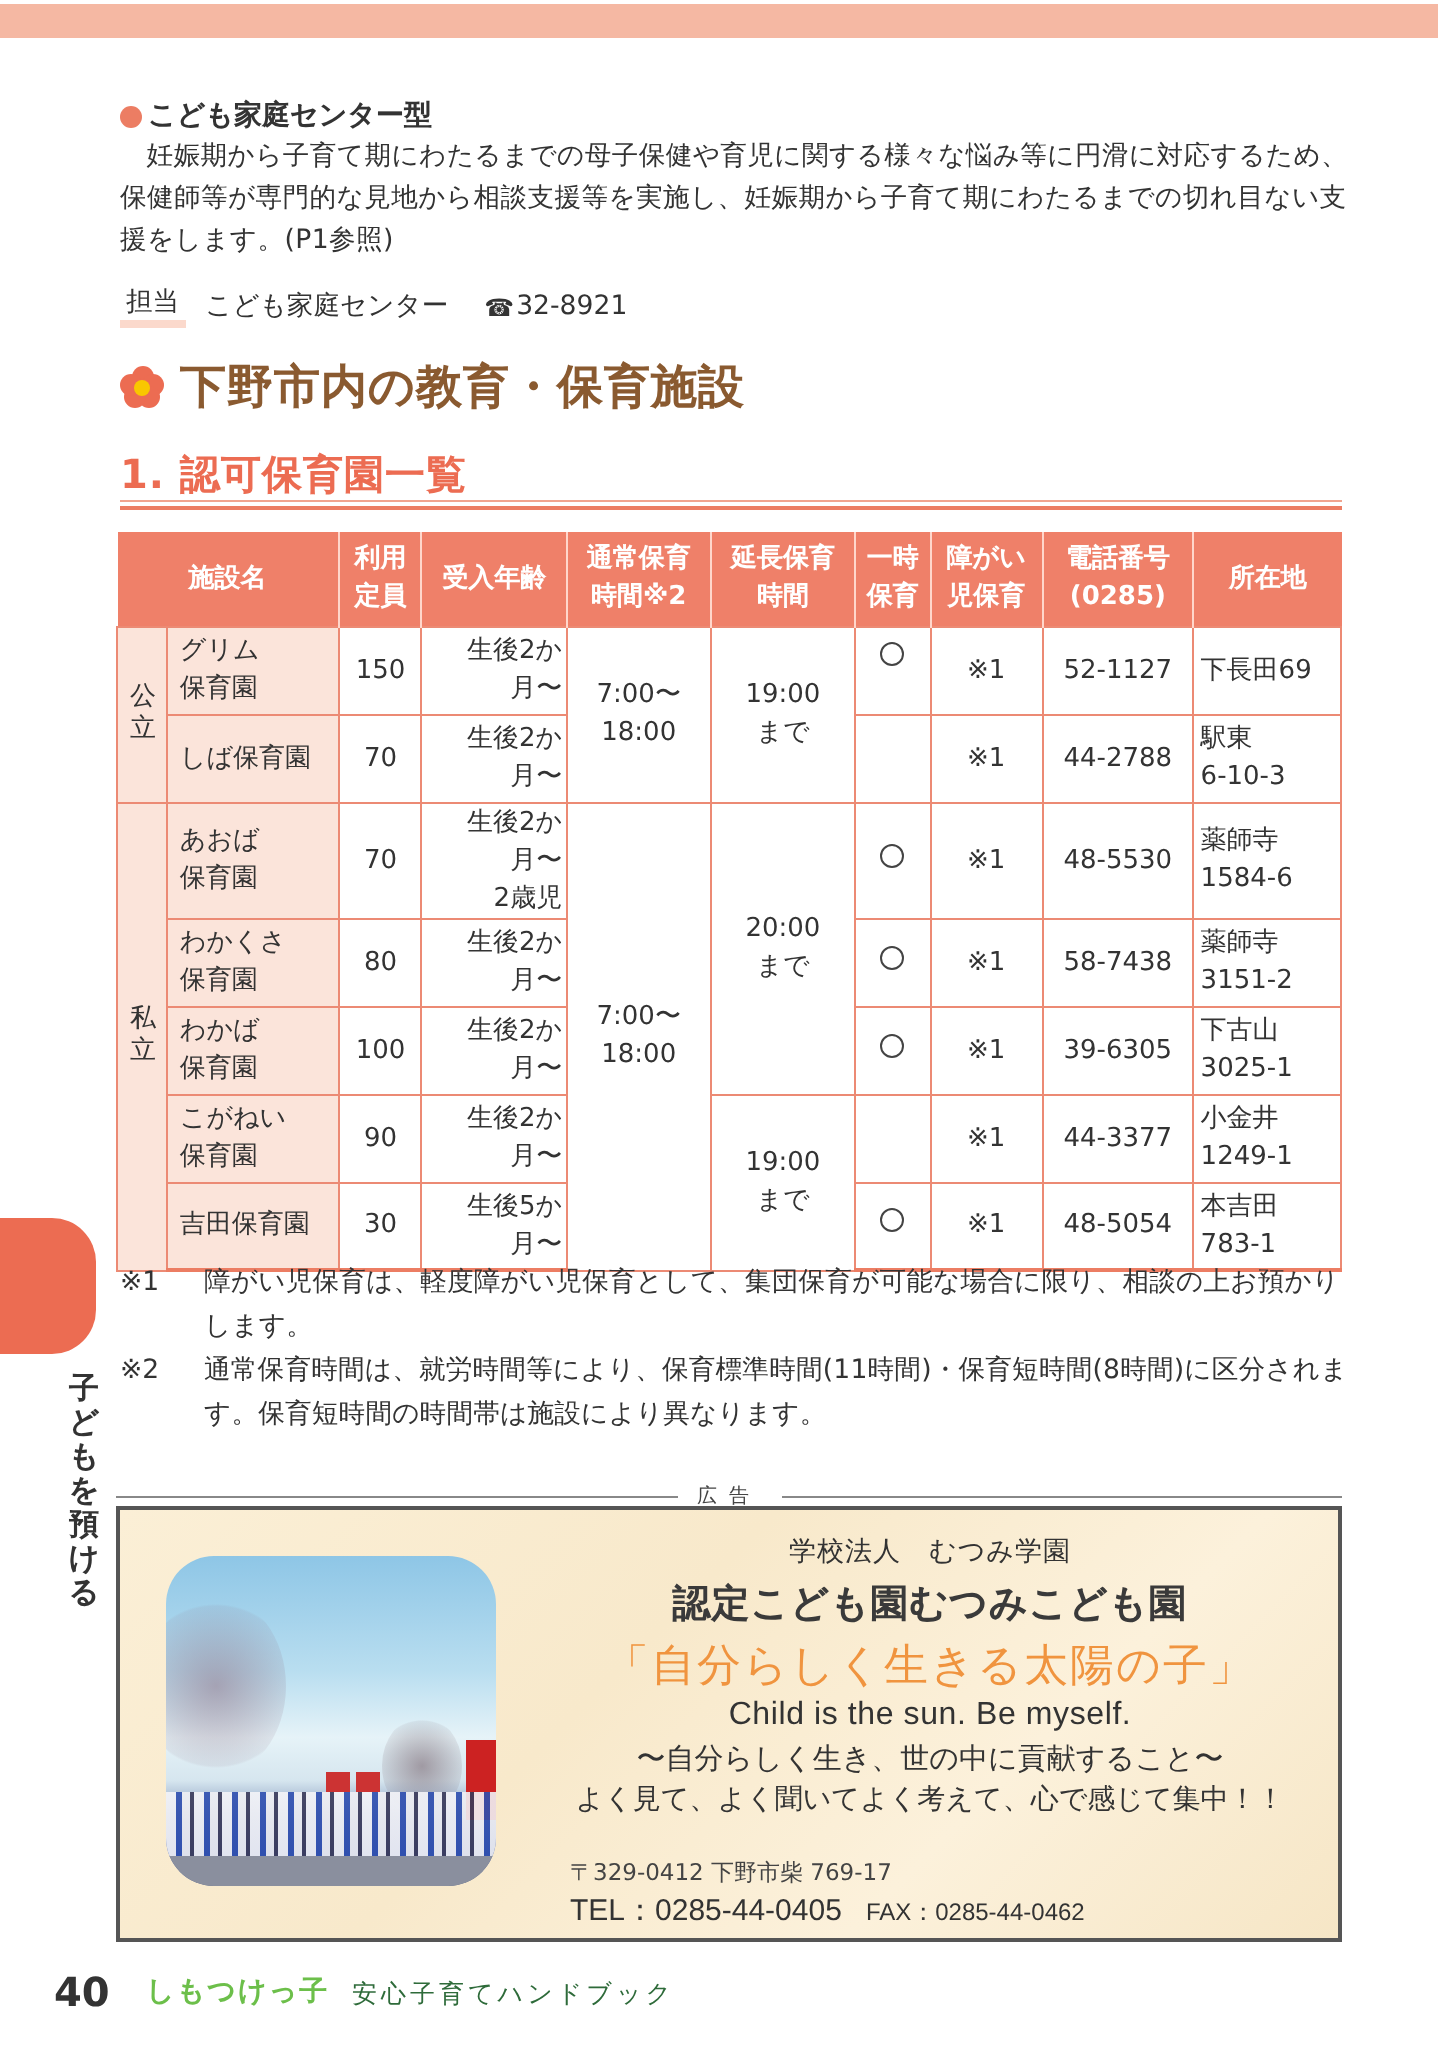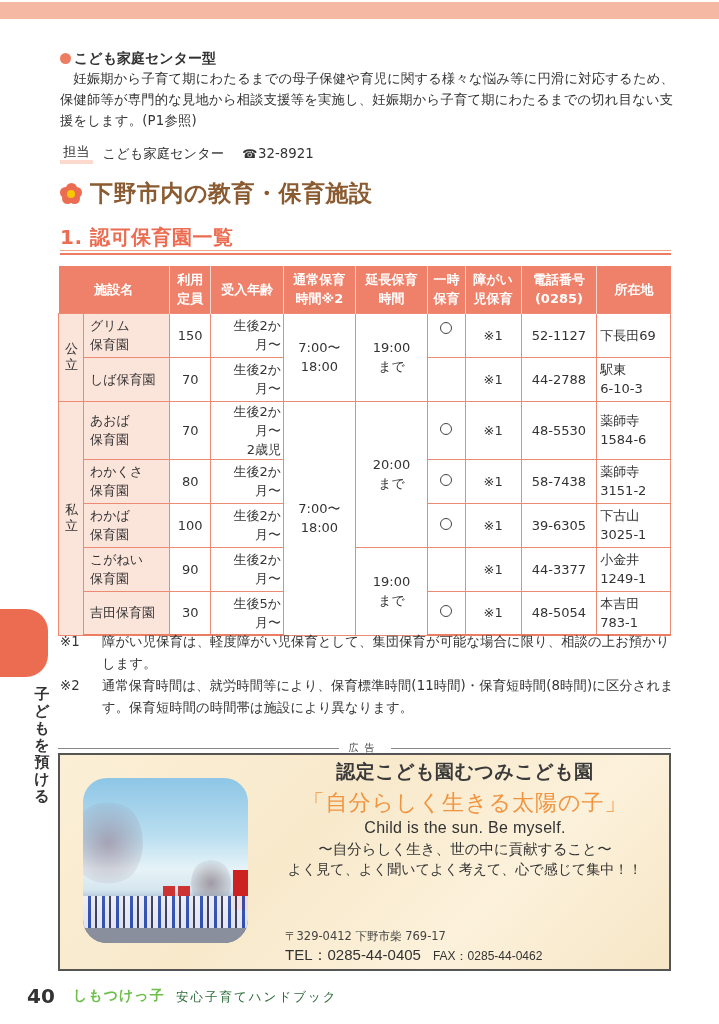--- a/index.html
+++ b/index.html
@@ -241,20 +241,21 @@
   <div class="ad-photo">
     <div class="tree-l"></div>
     <div class="tree-r"></div>
     <div class="gate"></div>
     <div class="gate2"></div>
     <div class="bus"></div>
     <div class="crowd"></div>
     <div class="ground"></div>
   </div>
   <div class="ad-text">
+    <div class="ad-org">学校法人　むつみ学園</div>
     <div class="ad-name">認定こども園むつみこども園</div>
     <div class="ad-slogan">「自分らしく生きる太陽の子」</div>
     <div class="ad-english">Child is the sun. Be myself.</div>
     <div class="ad-motto">〜自分らしく生き、世の中に貢献すること〜</div>
     <div class="ad-line">よく見て、よく聞いてよく考えて、心で感じて集中！！</div>
   </div>
   <div class="ad-address">〒329-0412 下野市柴 769-17</div>
   <div class="ad-tel">
     <span>TEL：0285-44-0405</span><span class="ad-fax">FAX：0285-44-0462</span>
   </div>

